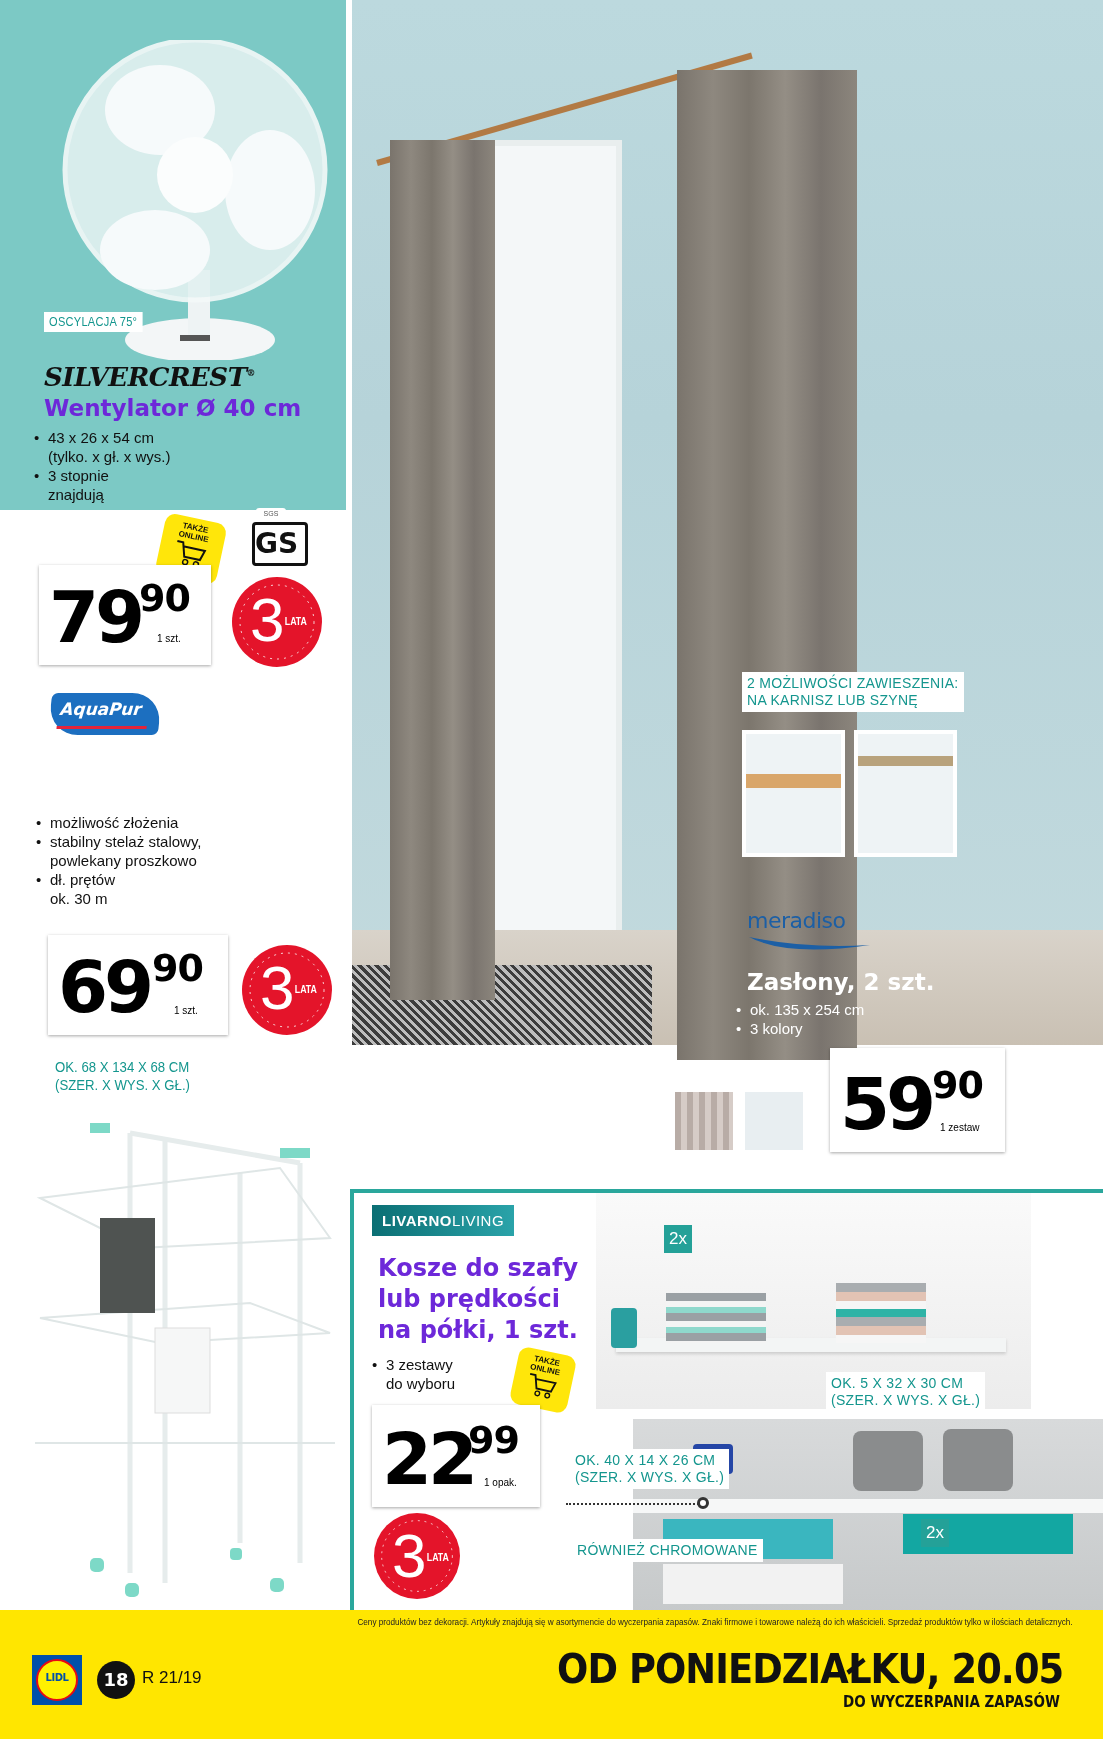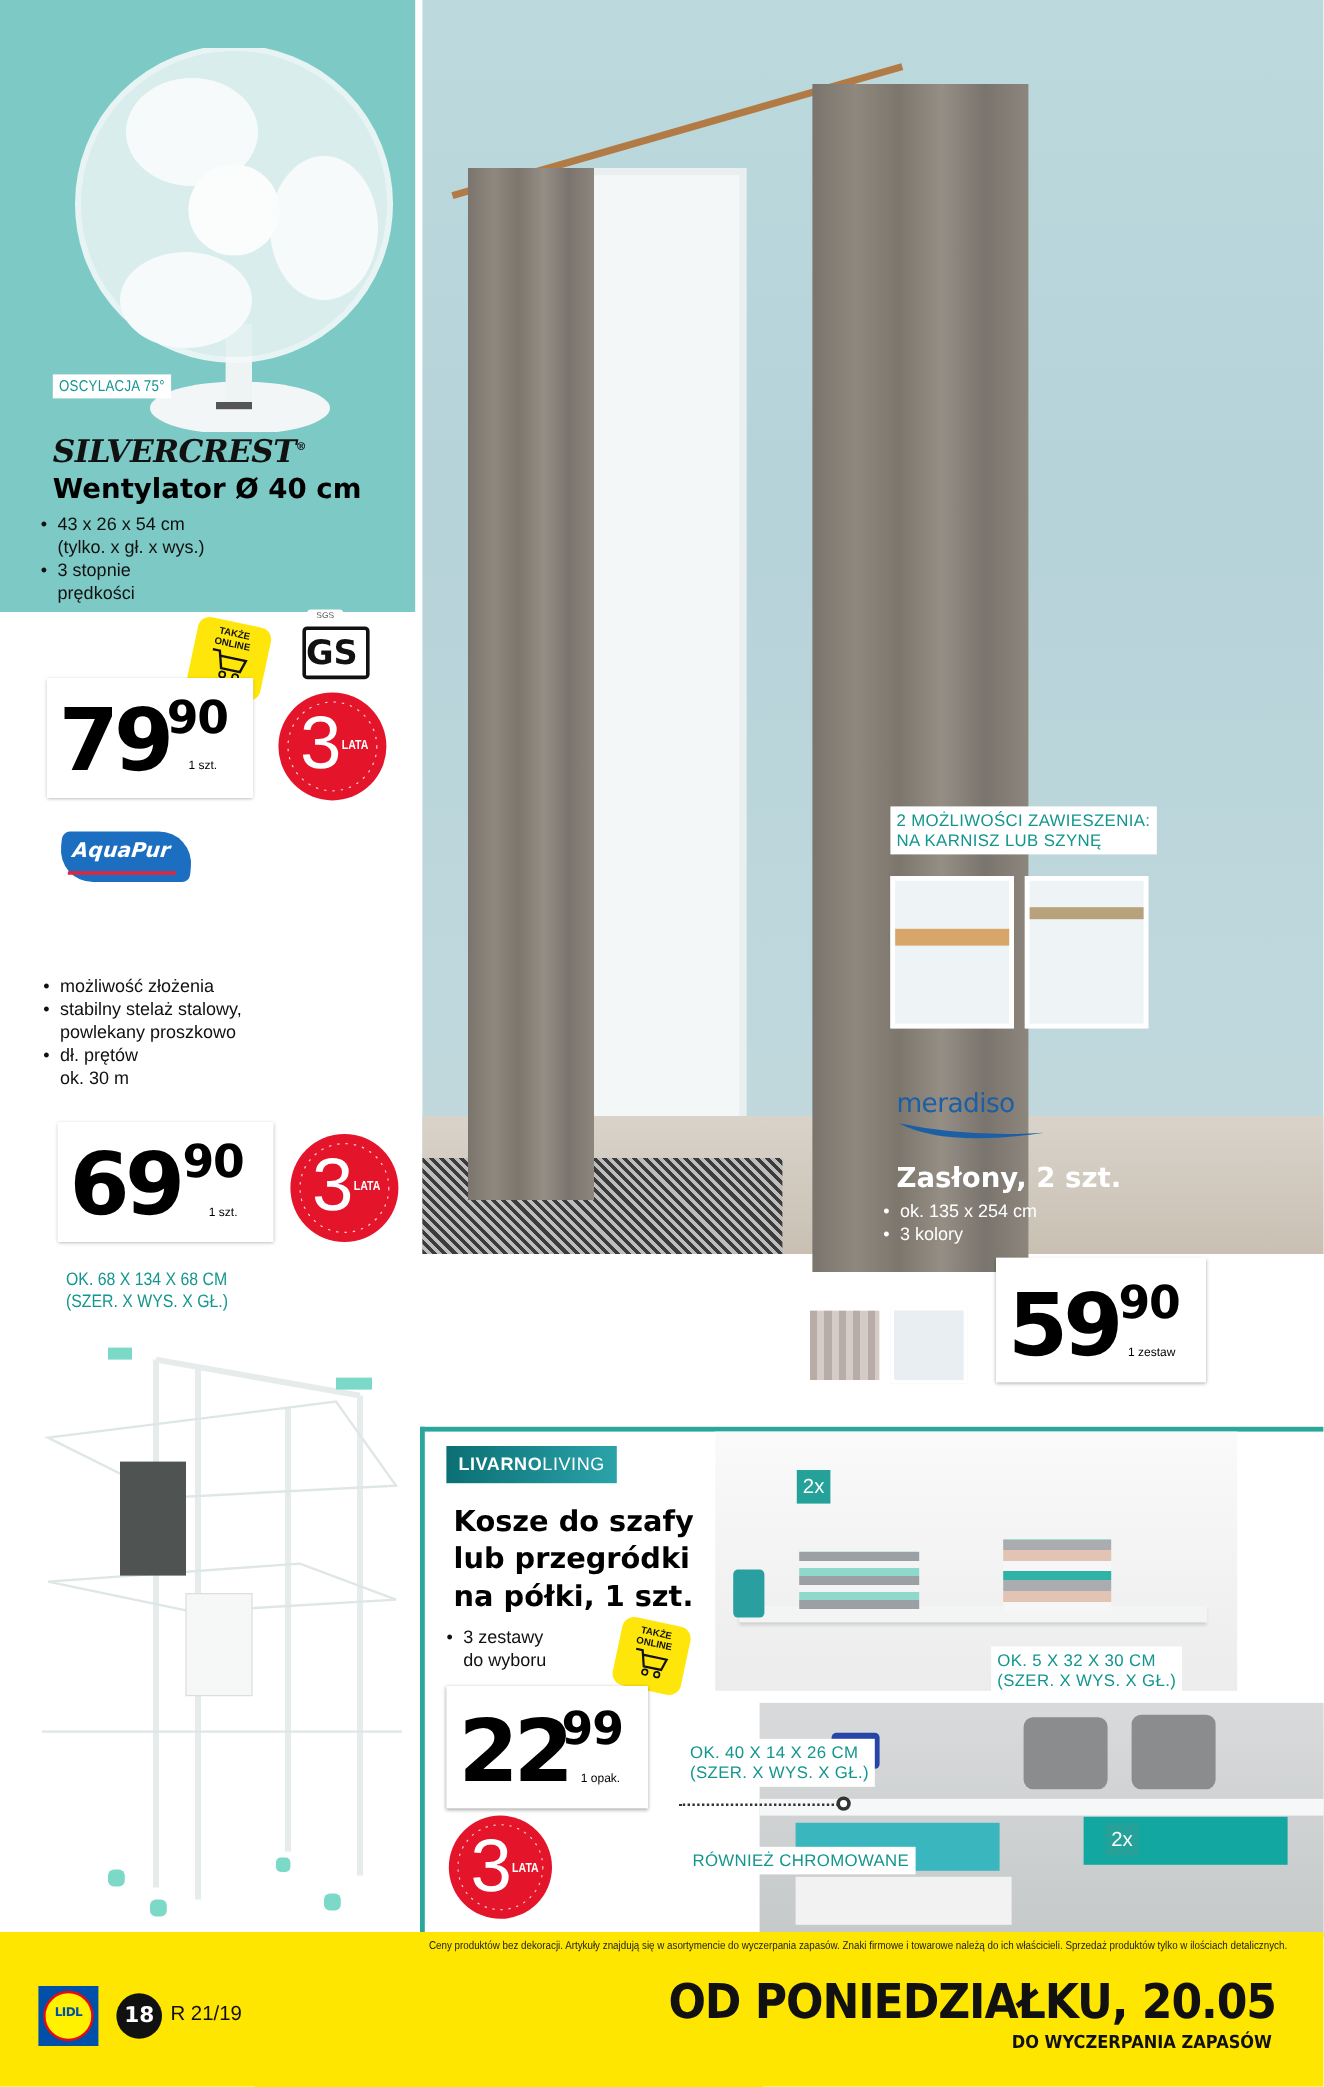--- a/index.html
+++ b/index.html
@@ -4,21 +4,21 @@
 <style>
 *{box-sizing:border-box;margin:0;padding:0}
 body{width:1103px;height:1739px;position:relative;overflow:hidden;background:#fff;font-family:"DejaVu Sans",sans-serif;color:#111}
 .abs{position:absolute}
 
 #fan-panel{left:0;top:0;width:346px;height:510px;background:#7cc9c5}
 #fan-panel .fan-img{position:absolute;left:60px;top:40px;width:270px;height:320px}
 .teal-tag{background:#fff;color:#14968e;font-family:"Liberation Sans",sans-serif;font-weight:normal;font-size:13px;letter-spacing:0.3px;padding:3px 6px;line-height:1.1;transform:scaleX(0.85);transform-origin:left top;display:inline-block}
 .brand-silvercrest{font-family:"DejaVu Serif",serif;font-weight:bold;font-style:italic;font-size:26px;color:#111;letter-spacing:-0.5px}
 .brand-silvercrest sup{font-size:9px}
-.ptitle{font-family:"DejaVu Sans",sans-serif;font-weight:bold;font-size:23px;line-height:29px;color:#000000}
+.ptitle{font-family:"DejaVu Sans",sans-serif;font-weight:bold;font-size:23px;line-height:29px;color:#6d28d9}
 .bullets{list-style:none;font-family:"Liberation Sans",sans-serif;font-size:15px;line-height:19px;color:#111}
 .bullets li{position:relative;padding-left:18px}
 .bullets li::before{content:"•";position:absolute;left:4px}
 .price-box{background:#fff;box-shadow:0 1px 3px rgba(0,0,0,.35);position:absolute}
 .price-box .main{position:absolute;font-family:"DejaVu Sans",sans-serif;font-weight:bold;font-size:72px;line-height:72px;letter-spacing:-4px;color:#000}
 .price-box .cents{position:absolute;font-family:"DejaVu Sans",sans-serif;font-weight:bold;font-size:38px;line-height:38px;letter-spacing:-1px;color:#000}
 .price-box .unit{position:absolute;font-family:"Liberation Sans",sans-serif;font-size:10px;color:#000}
 .guarantee{position:absolute;width:90px;height:90px;border-radius:50%;background:#e4142a;color:#fff;overflow:hidden}
 .guarantee .num{position:absolute;left:18px;top:8px;font-family:"Liberation Sans",sans-serif;font-size:62px;line-height:70px;font-weight:normal}
 .guarantee .lata{position:absolute;left:50px;top:38px;font-family:"Liberation Sans",sans-serif;font-size:11px;font-weight:bold;transform:scaleX(.8)}
@@ -68,21 +68,21 @@
   </svg>
   <div class="abs" style="left:44px;top:311px">
     <span class="teal-tag">OSCYLACJA 75°</span>
   </div>
   <div class="abs brand-silvercrest" style="left:44px;top:362px">
     <span>SILVERCREST</span><sup>®</sup>
   </div>
   <div class="abs ptitle" style="left:44px;top:394px">Wentylator Ø 40 cm</div>
   <ul class="abs bullets" style="left:30px;top:428px;width:190px">
     <li><span>43 x 26 x 54 cm</span><br><span>(tylko. x gł. x wys.)</span></li>
-    <li><span>3 stopnie</span><br><span>prędkości</span></li>
+    <li><span>3 stopnie</span><br><span>znajdują</span></li>
   </ul>
   <div class="online-sticker" style="left:160px;top:518px">
     <div>TAKŻE</div>
     <div>ONLINE</div>
     <svg width="34" height="26" viewBox="0 0 34 26">
         <path d="M2 3h6l4 14h16l3-10H10" fill="none" stroke="#111" stroke-width="2"></path>
         <circle cx="14" cy="22" r="2.5" fill="none" stroke="#111" stroke-width="1.5"></circle>
         <circle cx="25" cy="22" r="2.5" fill="none" stroke="#111" stroke-width="1.5"></circle>
       </svg>
   </div>
@@ -191,21 +191,21 @@
     <div class="unit" style="left:110px;top:74px">1 zestaw</div>
   </div>
 </section>
 
 <section id="shelf-section" class="abs">
   <div class="abs" style="left:18px;top:12px">
     <div class="livarno"><span style="font-weight:bold">LIVARNO</span><span>LIVING</span></div>
   </div>
   <div class="abs ptitle" style="left:24px;top:60px;font-size:24px;line-height:31px">
     <div>Kosze do szafy</div>
-    <div>lub przegródki</div>
+    <div>lub prędkości</div>
     <div>na półki, 1 szt.</div>
   </div>
   <ul class="abs bullets" style="left:14px;top:162px">
     <li><span>3 zestawy</span><br><span>do wyboru</span></li>
   </ul>
   <div class="online-sticker" style="left:160px;top:158px;width:58px;height:58px">
     <div>TAKŻE</div>
     <div>ONLINE</div>
     <svg width="32" height="24" viewBox="0 0 34 26">
         <path d="M2 3h6l4 14h16l3-10H10" fill="none" stroke="#111" stroke-width="2"></path>

